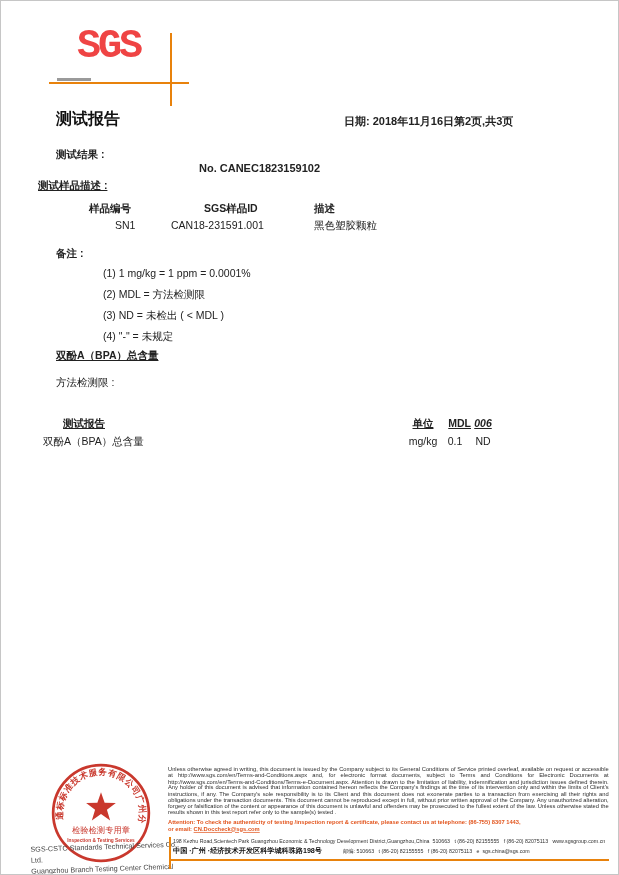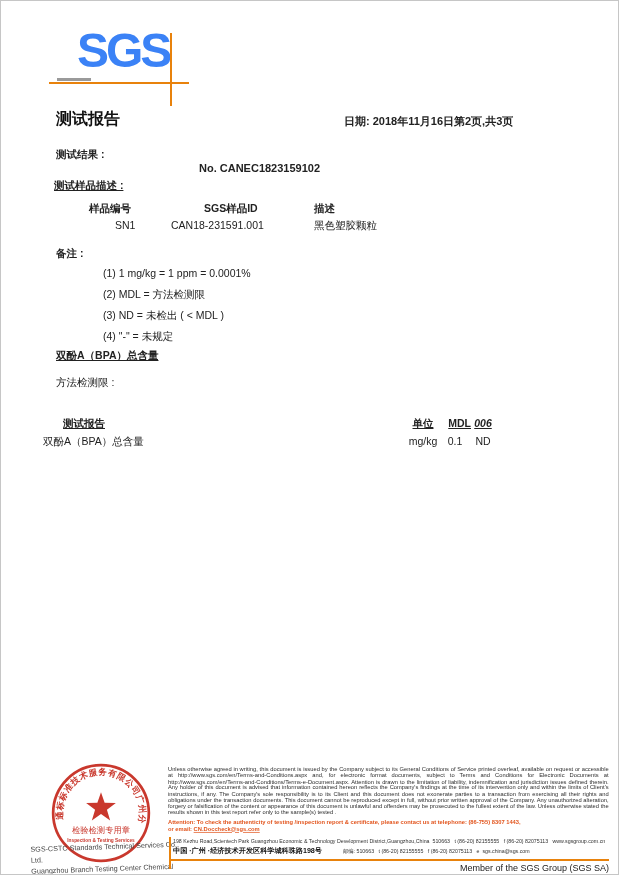--- a/index.html
+++ b/index.html
@@ -4,22 +4,22 @@
 <style>
   html,body { margin:0; padding:0; background:#e8e8e8; }
   #page {
     position:relative; width:619px; height:875px; margin:0 auto;
     background:#ffffff; border:1px solid #c6c6c6; box-sizing:border-box;
     font-family:"Liberation Sans", sans-serif; color:#1f1f1f; overflow:hidden;
   }
   .abs { position:absolute; }
   
   .logo-text {
-    position:absolute; left:76px; top:26px; font-family:Liberation Sans, sans-serif;
-    font-size:48px; font-weight:bold; color:#3b82f6; letter-spacing:-3px; line-height:1;
+    position:absolute; left:76px; top:26px; font-family:Liberation Mono, monospace;
+    font-size:40px; font-weight:bold; color:#ef4444; letter-spacing:-3px; line-height:1;
   }
   .logo-gray-underline { position:absolute; left:56px; top:77px; width:34px; height:3px; background:#9a9a9a; }
   .logo-hline { position:absolute; left:48px; top:81px; width:140px; height:2px; background:#e8820c; }
   .logo-vline { position:absolute; left:169px; top:32px; width:2px; height:73px; background:#e8820c; }
   
   .report-title { position:absolute; left:55px; top:108px; font-size:16px; font-weight:bold; color:#111;text-align:right; }
   .hdr-small { position:absolute; top:113px; font-size:11px; font-weight:bold; color:#222; }
   
   .body-txt { font-size:10.5px; color:#222; }
   .bold { font-weight:bold; }
@@ -53,21 +53,21 @@
   <div class="logo-gray-underline"></div>
   <div class="logo-hline"></div>
   <div class="logo-vline"></div>
 
   <div class="report-title">测试报告</div>
   <div class="hdr-small" style="left:198px;margin-top:48px;">No. CANEC1823159102</div>
   <div class="hdr-small" style="left:343px;">日期: 2018年11月16日</div>
   <div class="hdr-small" style="left:453px;">第2页,共3页</div>
 
   <div class="abs body-txt bold" style="left:55px; top:147px;">测试结果 :</div>
-  <div class="abs body-txt bold ul" style="left:53px; top:178px;">测试样品描述 :</div>
+  <div class="abs body-txt bold ul" style="left:37px; top:178px;">测试样品描述 :</div>
 
   <div class="abs body-txt bold" style="left:88px; top:201px;">样品编号</div>
   <div class="abs body-txt bold" style="left:203px; top:201px;">SGS样品ID</div>
   <div class="abs body-txt bold" style="left:313px; top:201px;">描述</div>
   <div class="abs body-txt" style="left:114px; top:218px;">SN1</div>
   <div class="abs body-txt" style="left:170px; top:218px;">CAN18-231591.001</div>
   <div class="abs body-txt" style="left:313px; top:218px;">黑色塑胶颗粒</div>
 
   <div class="abs body-txt bold" style="left:55px; top:246px;">备注 :</div>
   <div class="abs body-txt" style="left:102px; top:266px;">(1) 1 mg/kg = 1 ppm = 0.0001%</div>
@@ -120,15 +120,14 @@
     <div class="addr-en">198 Kezhu Road,Scientech Park Guangzhou Economic &amp; Technology Development District,Guangzhou,China  510663   t (86-20) 82155555   f (86-20) 82075113   www.sgsgroup.com.cn</div>
     <div class="addr-cn-row">
       <span class="addr-cn">中国 ·广州 ·经济技术开发区科学城科珠路198号</span>
       <span class="addr-cn-contact">邮编: 510663   t (86-20) 82155555   f (86-20) 82075113   e  sgs.china@sgs.com</span>
     </div>
   </div>
 
   <div class="footer-vline"></div>
   <div class="footer-hline"></div>
 
-  <div class="member-line">Member of the SGS Group (SGS SA)</div>
 
 </div>
 
 </body></html>

